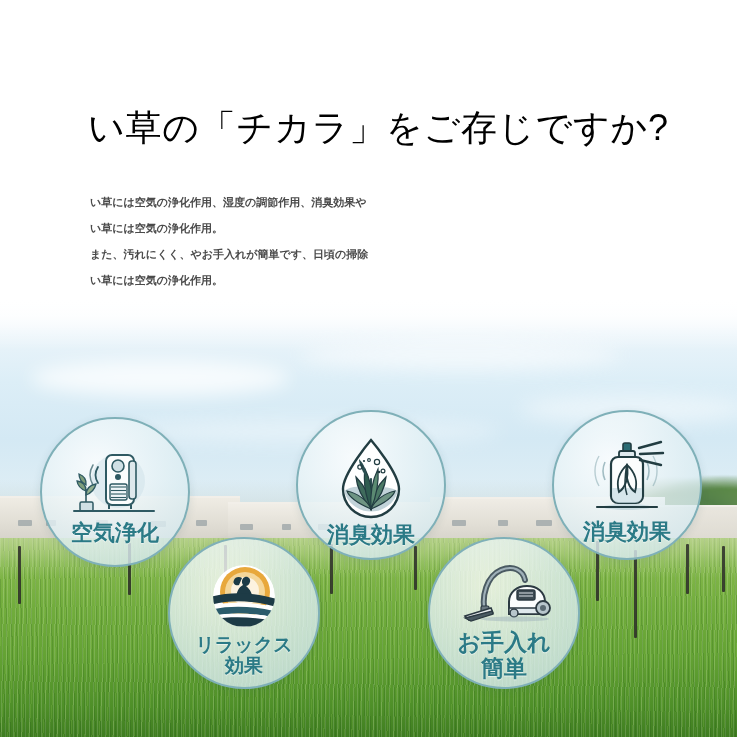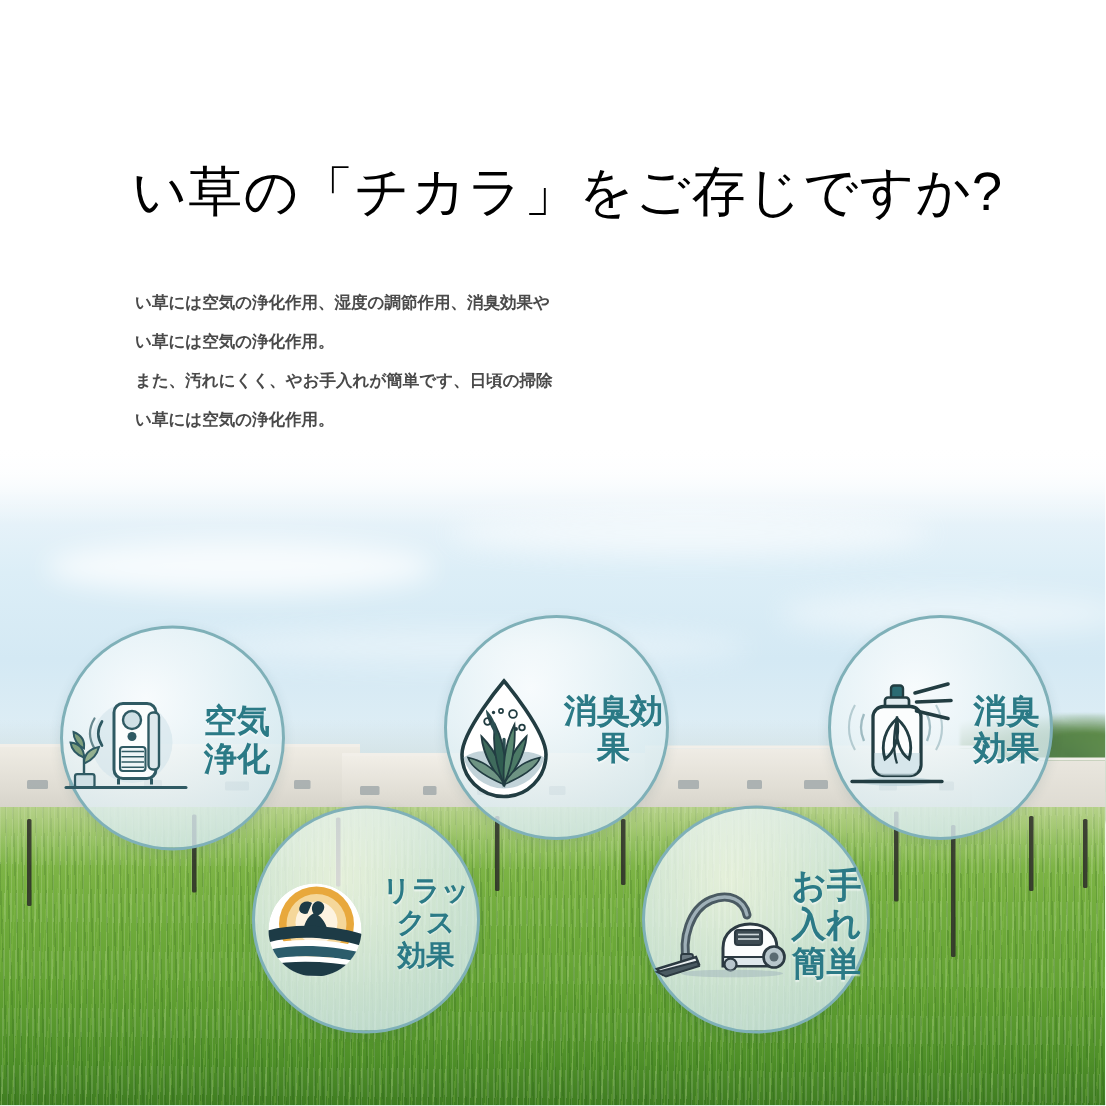--- a/index.html
+++ b/index.html
@@ -69,21 +69,21 @@
     font-size:11px;line-height:2.35;color:#4a4a4a;font-weight:700;
   }
   .body-copy p{margin:0;}
 
   
   .badge{
     position:absolute;border-radius:50%;
     border:2px solid #7fb0b8;
     background:radial-gradient(circle at 38% 32%, rgba(255,255,255,.80) 0%, rgba(226,240,244,.80) 55%, rgba(205,229,236,.82) 100%);
     box-shadow:0 2px 8px rgba(40,80,90,.12);
-    display:flex;flex-direction:row;align-items:center;justify-content:center;
+    display:flex;flex-direction:column;align-items:center;justify-content:center;
     box-sizing:border-box;
   }
   .badge .icon-wrap{display:flex;align-items:center;justify-content:center;}
   .badge .lbl{
     color:#2b7a86;font-weight:700;text-align:center;line-height:1.12;
     text-shadow:0 1px 1px rgba(255,255,255,.6);
   }
 
   .b-air     {left:40px; top:417px; width:150px;height:150px;}
   .b-humid   {left:296px;top:410px; width:150px;height:150px;}

